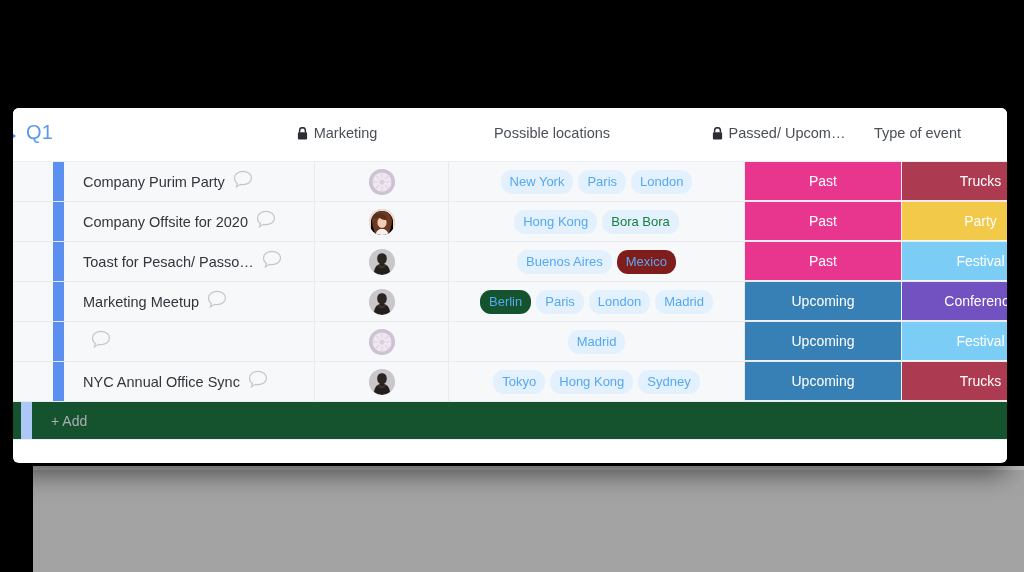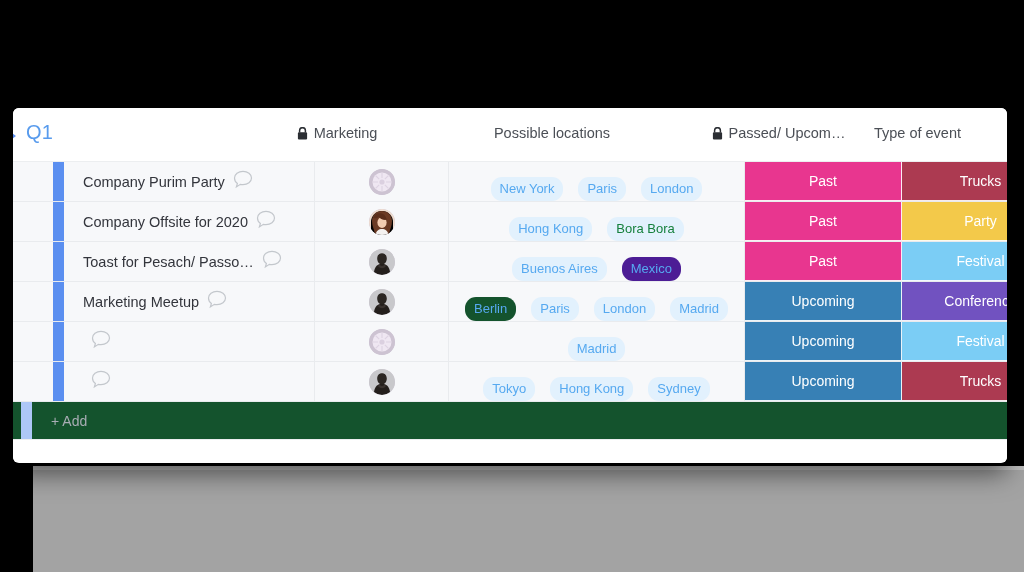--- a/index.html
+++ b/index.html
@@ -147,23 +147,23 @@
     width: 26px; height: 26px;
     border-radius: 50%;
     overflow: hidden;
     position: relative;
     background: #cfc7d4;
   }
 
   .c-locations {
     flex: 0 0 296px;
     display: flex;
-    align-items: flex-end;
+    align-items: center;
     justify-content: center;
-    gap: 15px;
+    gap: 5px;
     border-right: 1px solid #e9ebee;
     background: #f7f8fa;
     padding: 0 6px;
   }
   .chip {
     background: #e2f1fd;
     color: #56a9f0;
     font-size: 13px;
     line-height: 1;
     padding: 5px 9px 6px;
@@ -316,21 +316,21 @@
           <div class="c-organizer">
             <div class="avatar"><svg width="26" height="26" viewBox="0 0 26 26">
                 <circle cx="13" cy="13" r="13" fill="#c8c8cb"></circle>
                 <path d="M13 4.2c3 0 4.8 2.2 4.8 5.4 0 3.4-2.1 6-4.8 6s-4.8-2.6-4.8-6c0-3.2 1.8-5.4 4.8-5.4z" fill="#2b2622"></path>
                 <path d="M13 14.8c4.3 0 7.3 2.8 8 8.2A12.9 12.9 0 0 1 13 26a12.9 12.9 0 0 1-8-3c.7-5.4 3.7-8.2 8-8.2z" fill="#241f1c"></path>
                 <path d="M10.1 15.6c1 .9 1.9 1.3 2.9 1.3s1.9-.4 2.9-1.3l1.1 1.6c-1.2 1.3-2.5 2-4 2s-2.8-.7-4-2z" fill="#3a3330"></path>
               </svg></div>
           </div>
           <div class="c-locations">
             <span class="chip" style="background: rgb(226, 241, 253); color: rgb(86, 169, 240);">Buenos Aires</span>
-            <span class="chip" style="background: #4c1d95; color: rgb(86, 169, 240);">Mexico</span>
+            <span class="chip" style="background: #7f1d1d; color: rgb(86, 169, 240);">Mexico</span>
           </div>
           <div class="c-status" style="background: rgb(232, 54, 143);">Past</div>
           <div class="c-type" style="background: rgb(123, 205, 245);">Festival</div>
         </div>
         <div class="row">
           <div class="row-color-bar" style="background: rgb(91, 143, 240);"></div>
           <div class="c-name">
             <span class="name-text">Marketing Meetup</span>
             <span class="bubble-icon"><svg width="20" height="19" viewBox="0 0 20 19">
                 <path d="M10 1.4c4.7 0 8.5 2.9 8.5 6.6S14.7 14.6 10 14.6c-.9 0-1.8-.1-2.6-.3l-4 2.6 1-3.4C2.7 12.3 1.5 10.3 1.5 8 1.5 4.3 5.3 1.4 10 1.4z" fill="none" stroke="#9aa0a8" stroke-width="1.2"></path>
@@ -379,20 +379,21 @@
           </div>
           <div class="c-locations">
             <span class="chip" style="background: rgb(226, 241, 253); color: rgb(86, 169, 240);">Madrid</span>
           </div>
           <div class="c-status" style="background: rgb(55, 128, 181);">Upcoming</div>
           <div class="c-type" style="background: rgb(123, 205, 245);">Festival</div>
         </div>
         <div class="row">
           <div class="row-color-bar" style="background: rgb(91, 143, 240);"></div>
           <div class="c-name">
+            <span class="name-text">NYC Annual Office Sync</span>
             <span class="bubble-icon"><svg width="20" height="19" viewBox="0 0 20 19">
                 <path d="M10 1.4c4.7 0 8.5 2.9 8.5 6.6S14.7 14.6 10 14.6c-.9 0-1.8-.1-2.6-.3l-4 2.6 1-3.4C2.7 12.3 1.5 10.3 1.5 8 1.5 4.3 5.3 1.4 10 1.4z" fill="none" stroke="#9aa0a8" stroke-width="1.2"></path>
               </svg></span>
           </div>
           <div class="c-organizer">
             <div class="avatar"><svg width="26" height="26" viewBox="0 0 26 26">
                 <circle cx="13" cy="13" r="13" fill="#c8c8cb"></circle>
                 <path d="M13 4.2c3 0 4.8 2.2 4.8 5.4 0 3.4-2.1 6-4.8 6s-4.8-2.6-4.8-6c0-3.2 1.8-5.4 4.8-5.4z" fill="#2b2622"></path>
                 <path d="M13 14.8c4.3 0 7.3 2.8 8 8.2A12.9 12.9 0 0 1 13 26a12.9 12.9 0 0 1-8-3c.7-5.4 3.7-8.2 8-8.2z" fill="#241f1c"></path>
                 <path d="M10.1 15.6c1 .9 1.9 1.3 2.9 1.3s1.9-.4 2.9-1.3l1.1 1.6c-1.2 1.3-2.5 2-4 2s-2.8-.7-4-2z" fill="#3a3330"></path>

